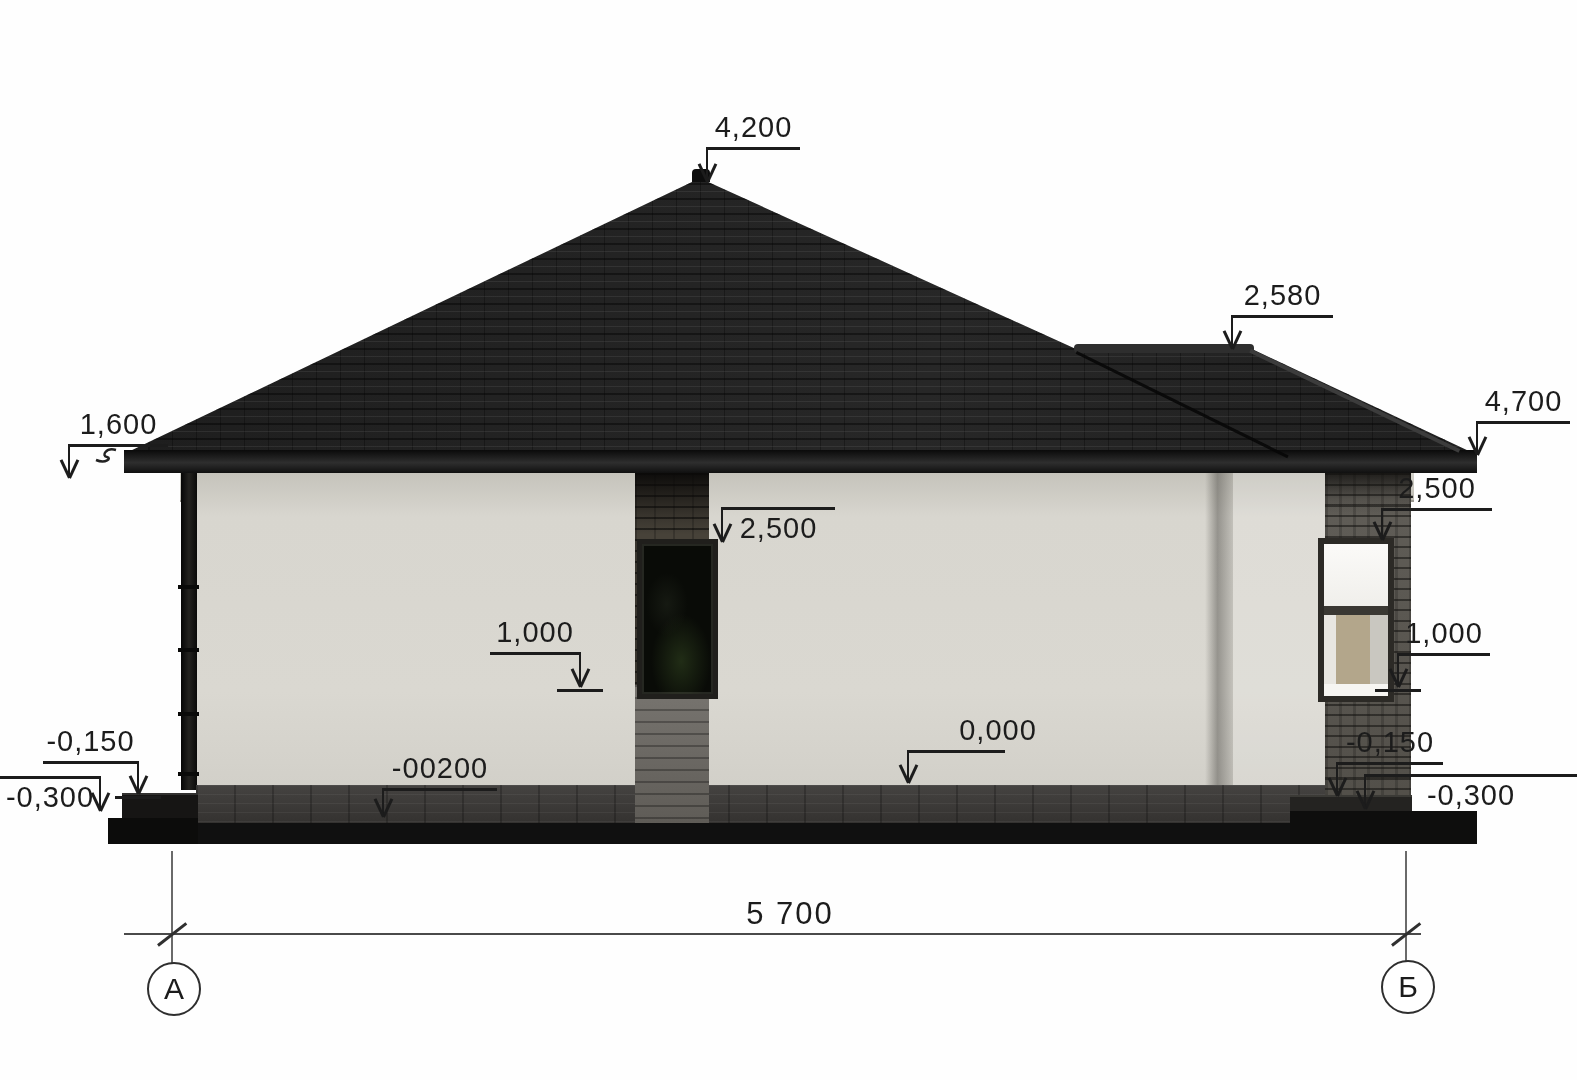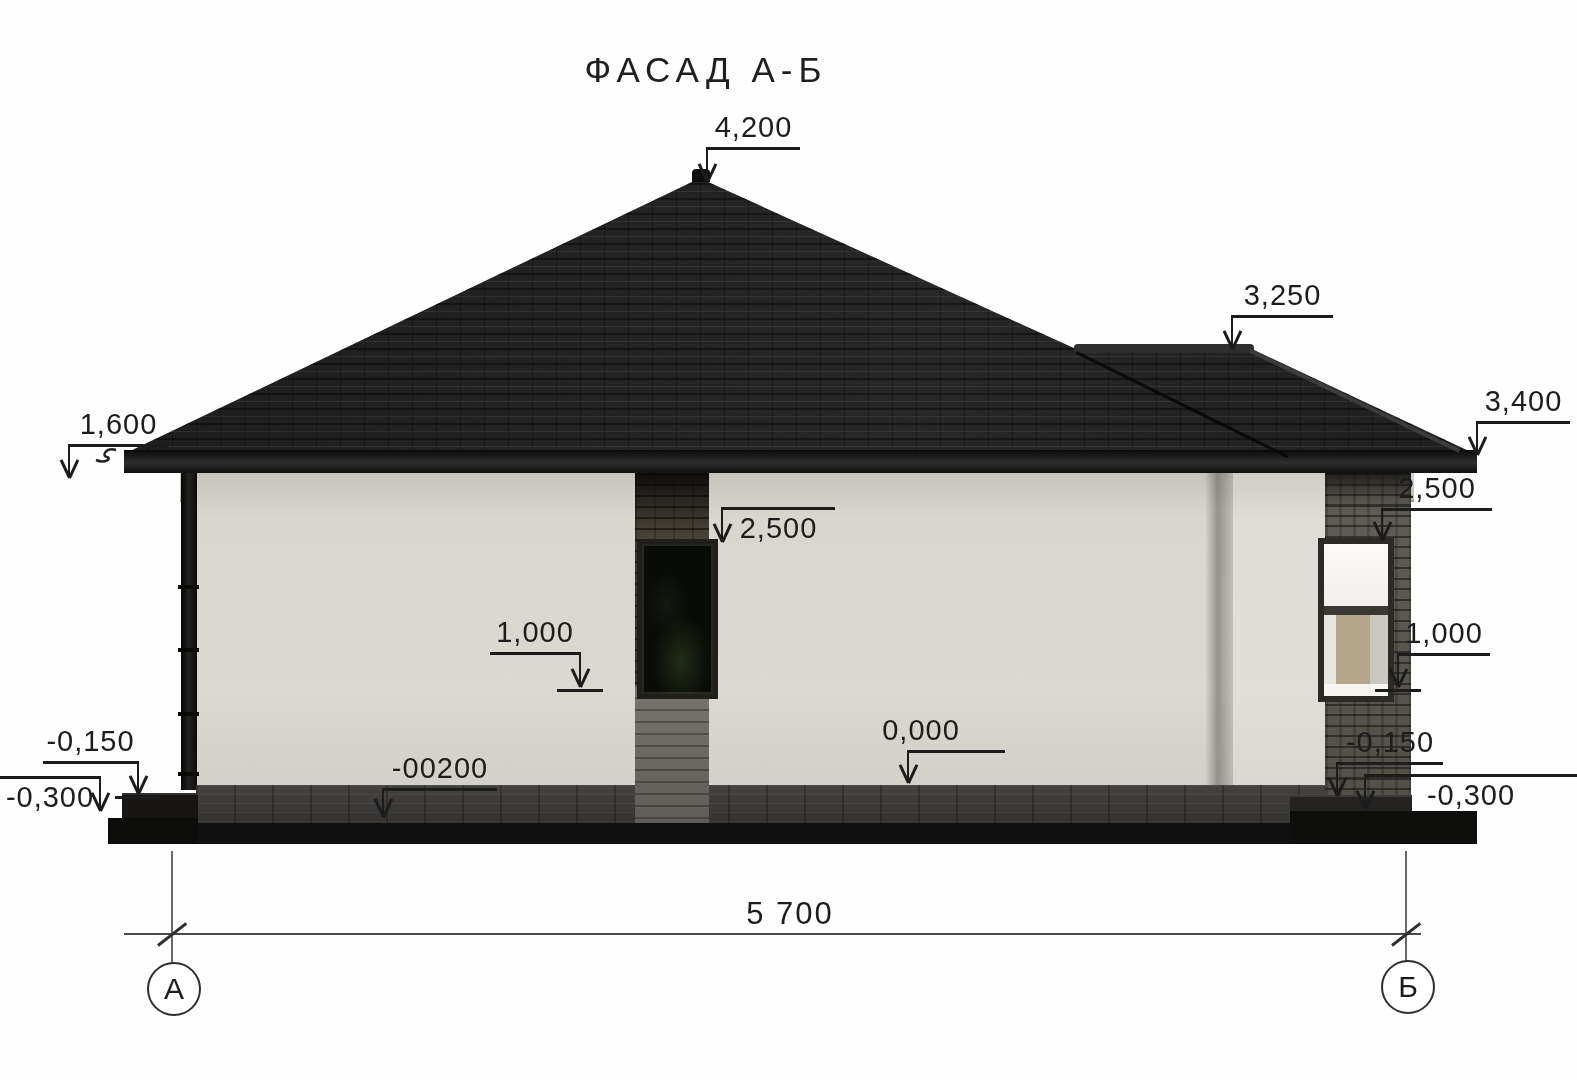--- a/index.html
+++ b/index.html
@@ -95,21 +95,20 @@
   .dimtext{left:700px;top:896px;width:180px;text-align:center;font-size:31px;letter-spacing:2px;z-index:41;}
   .axiscircle{width:50px;height:50px;border:2.5px solid #2e2e2e;border-radius:50%;background:#fff;
     display:flex;align-items:center;justify-content:center;font-size:30px;z-index:41;}
   .breakmark{left:92px;top:446px;z-index:51;}
 </style>
 </head>
 <body>
 
 <div class="canvas">
 
-  <div class="abs title">ФАСАД А-Б</div>
 
   <div class="abs soffit"></div>
   <div class="abs wall"></div>
   <div class="abs cornershadow"></div>
   <div class="abs porchwall"></div>
 
   <div class="abs pilaster"></div>
   <div class="abs midwindow"></div>
   <div class="abs stonebase"></div>
 
@@ -160,28 +159,28 @@
   <div class="abs annot">
       <div class="mark">
         <div class="shelf" style="left: 707px; top: 147px; width: 93px;"></div>
         <div class="mlabel" style="left: 753.5px; top: 111px;">4,200</div>
         <div class="vline" style="left: 705.75px; top: 147px; height: 35px;"></div>
         <div class="astroke" style="left: 705.75px; top: 162px; transform: rotate(25deg);"></div>
         <div class="astroke" style="left: 705.75px; top: 162px; transform: rotate(-25deg);"></div>
       </div>
       <div class="mark">
         <div class="shelf" style="left: 1232px; top: 315px; width: 101px;"></div>
-        <div class="mlabel" style="left: 1282.5px; top: 279px;">3,250</div>
+        <div class="mlabel" style="left: 1282.5px; top: 279px;">2,580</div>
         <div class="vline" style="left: 1230.75px; top: 315px; height: 34px;"></div>
         <div class="astroke" style="left: 1230.75px; top: 329px; transform: rotate(25deg);"></div>
         <div class="astroke" style="left: 1230.75px; top: 329px; transform: rotate(-25deg);"></div>
       </div>
       <div class="mark">
         <div class="shelf" style="left: 1477px; top: 421px; width: 93px;"></div>
-        <div class="mlabel" style="left: 1523.5px; top: 385px;">3,400</div>
+        <div class="mlabel" style="left: 1523.5px; top: 385px;">4,700</div>
         <div class="vline" style="left: 1475.75px; top: 421px; height: 34px;"></div>
         <div class="astroke" style="left: 1475.75px; top: 435px; transform: rotate(25deg);"></div>
         <div class="astroke" style="left: 1475.75px; top: 435px; transform: rotate(-25deg);"></div>
       </div>
       <div class="mark">
         <div class="shelf" style="left: 69px; top: 444px; width: 99px;"></div>
         <div class="mlabel" style="left: 118.5px; top: 408px;">1,600</div>
         <div class="vline" style="left: 67.75px; top: 444px; height: 34px;"></div>
         <div class="astroke" style="left: 67.75px; top: 458px; transform: rotate(25deg);"></div>
         <div class="astroke" style="left: 67.75px; top: 458px; transform: rotate(-25deg);"></div>
@@ -211,21 +210,21 @@
       <div class="mark">
         <div class="shelf" style="left: 1398px; top: 653px; width: 92px;"></div>
         <div class="mlabel" style="left: 1444px; top: 617px;">1,000</div>
         <div class="vline" style="left: 1396.75px; top: 653px; height: 34px;"></div>
         <div class="astroke" style="left: 1396.75px; top: 667px; transform: rotate(25deg);"></div>
         <div class="astroke" style="left: 1396.75px; top: 667px; transform: rotate(-25deg);"></div>
         <div class="gtick" style="left: 1375px; top: 689px;"></div>
       </div>
       <div class="mark">
         <div class="shelf" style="left: 908px; top: 750px; width: 97px;"></div>
-        <div class="mlabel" style="left: 921px; top: 714px;">0,000</div>
+        <div class="mlabel" style="left: 998px; top: 714px;">0,000</div>
         <div class="vline" style="left: 906.75px; top: 750px; height: 33px;"></div>
         <div class="astroke" style="left: 906.75px; top: 763px; transform: rotate(25deg);"></div>
         <div class="astroke" style="left: 906.75px; top: 763px; transform: rotate(-25deg);"></div>
       </div>
       <div class="mark">
         <div class="shelf" style="left: 383px; top: 788px; width: 114px;"></div>
         <div class="mlabel" style="left: 440px; top: 752px;">-00200</div>
         <div class="vline" style="left: 381.75px; top: 788px; height: 29px;"></div>
         <div class="astroke" style="left: 381.75px; top: 797px; transform: rotate(25deg);"></div>
         <div class="astroke" style="left: 381.75px; top: 797px; transform: rotate(-25deg);"></div>

